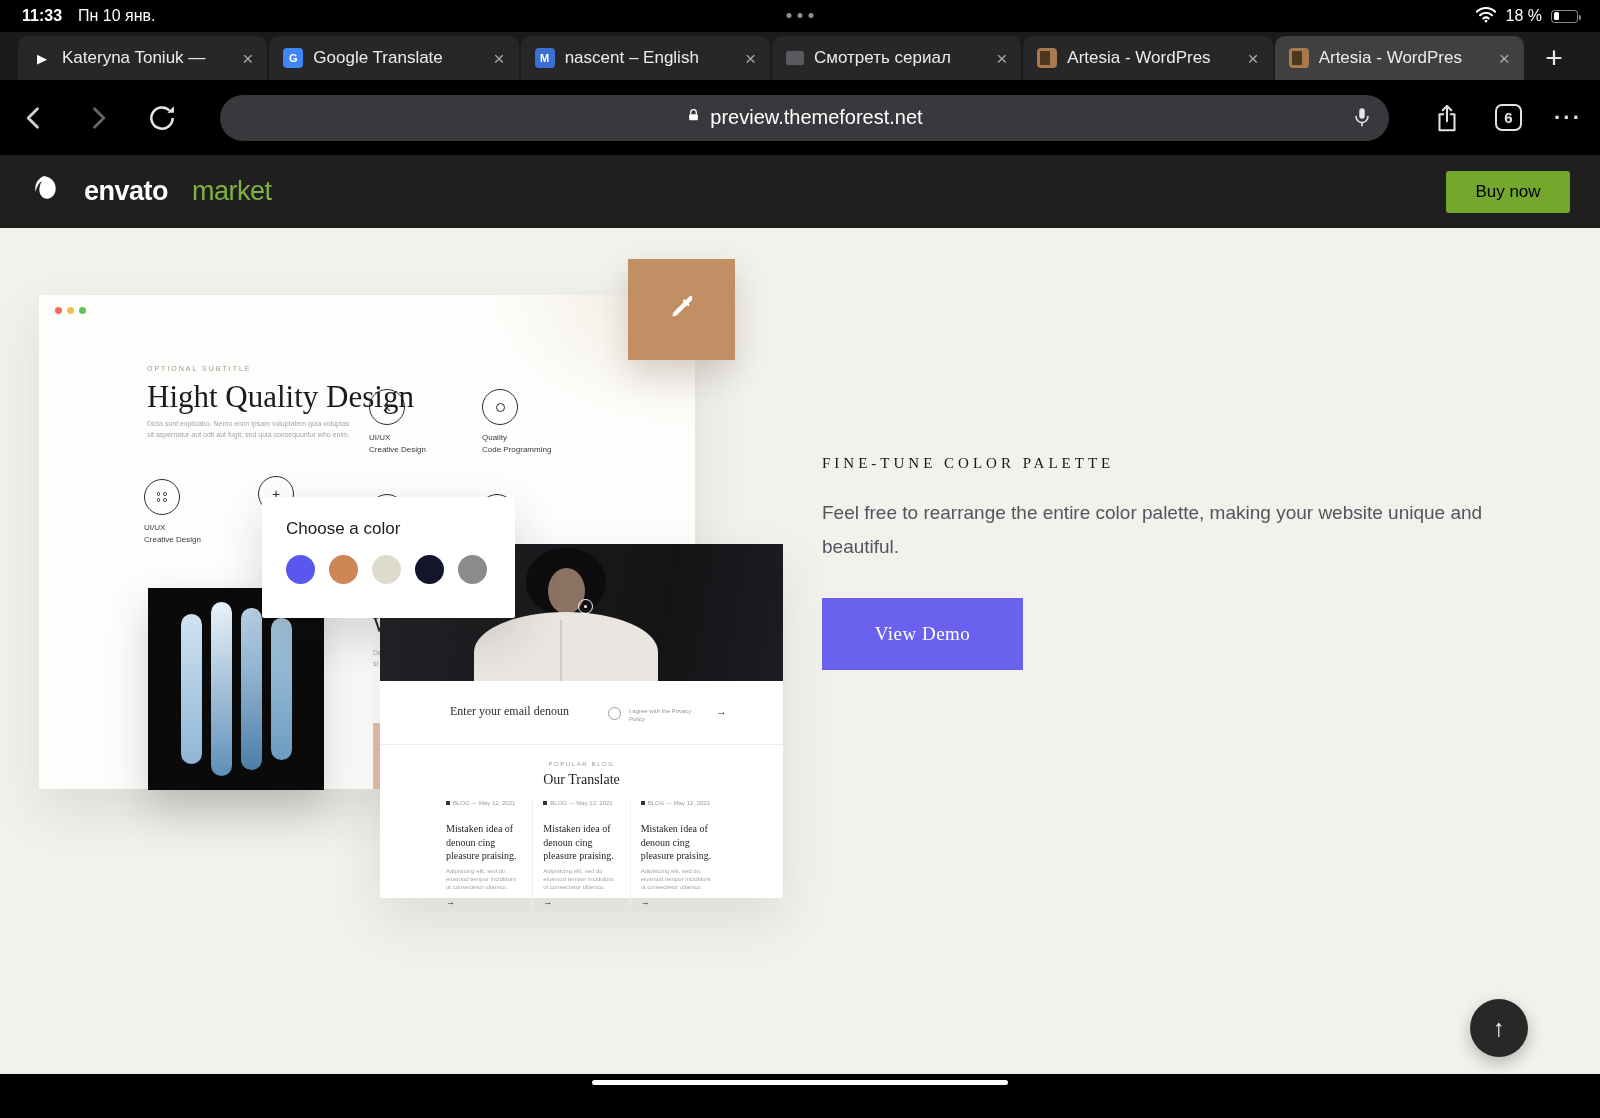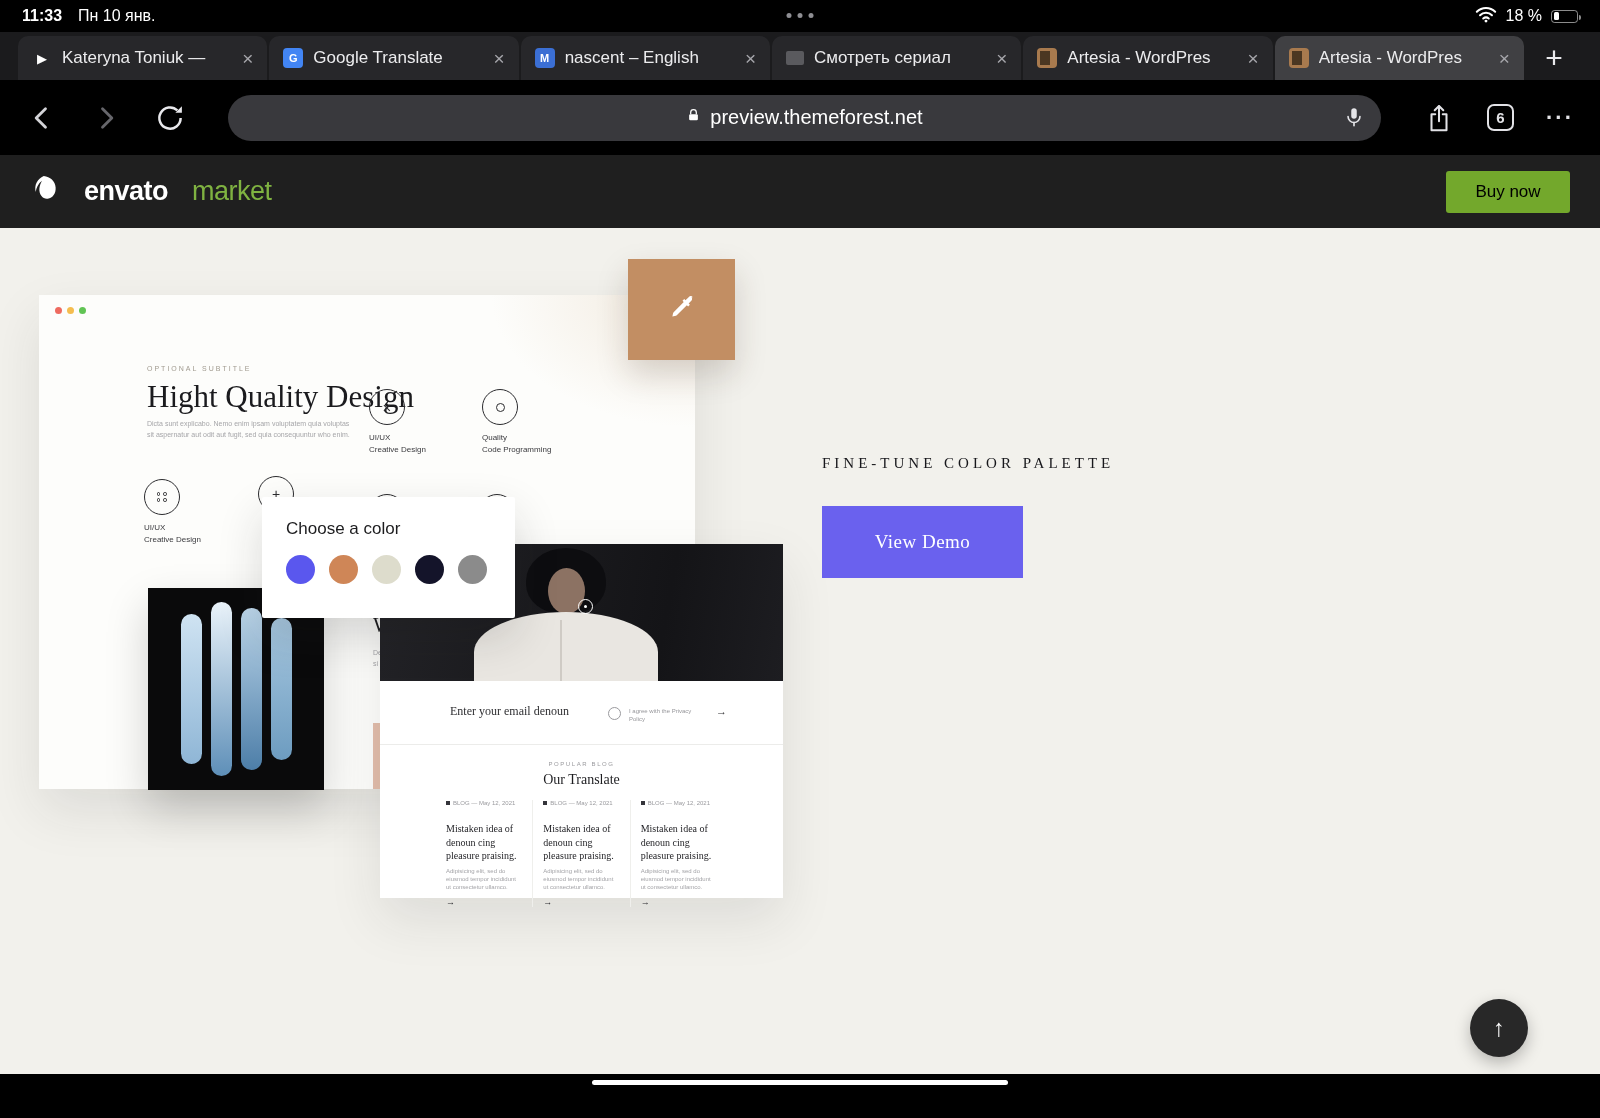--- a/index.html
+++ b/index.html
@@ -32,21 +32,21 @@
   .ti-play { color:#fff; font-size:13px; }
   .ti-translate { background:#4285f4; font-size:11px; font-weight:700; }
   .ti-dict { background:#3b6fd4; font-size:11px; font-weight:700; }
   .ti-page { background:#5a5a5e; width:18px; height:14px; border-radius:2px; }
   .ti-artesia { background:#a3motto; background:#a87a4e; position:relative; overflow:hidden; }
   .ti-artesia::after { content:""; position:absolute; left:3px; top:3px; right:7px; bottom:3px; background:#4a3category; background:#4b3722; }
   .new-tab { flex:0 0 56px; display:flex; align-items:center; justify-content:center; color:#e9e9ec; font-size:30px; font-weight:300; }
 
   
   .addr-bar { position:absolute; top:80px; left:0; width:100%; height:75px; background:#000;
-    display:flex; align-items:center; padding:0 26px; gap:32px; }
+    display:flex; align-items:center; padding:0 18px; gap:32px; }
   .nav-ic { width:32px; display:flex; justify-content:center; }
   .url-pill { position:relative; flex:1; height:46px; border-radius:23px; background:#39393d;
     display:flex; align-items:center; justify-content:center; gap:9px; margin:0 10px; }
   .url-text { color:#fff; font-size:20px; }
   .mic { position:absolute; right:16px; top:11px; }
   .tab-count { width:27px; height:27px; border:2px solid #e2e2e6; border-radius:7px; color:#e2e2e6;
     font-size:15px; font-weight:700; display:flex; align-items:center; justify-content:center; }
   .more-btn { color:#e2e2e6; font-size:22px; letter-spacing:2px; font-weight:700; }
 
   
@@ -426,20 +426,21 @@
         <span class="swatch" style="background: rgb(90, 87, 238);"></span>
         <span class="swatch" style="background: rgb(207, 134, 87);"></span>
         <span class="swatch" style="background: rgb(221, 220, 204);"></span>
         <span class="swatch" style="background: rgb(20, 20, 42);"></span>
         <span class="swatch" style="background: rgb(139, 139, 139);"></span>
       </div>
     </div>
 
     <div class="right-col">
       <div class="eyebrow">FINE-TUNE COLOR PALETTE</div>
+      <div class="desc">Feel free to rearrange the entire color palette, making your website unique and beautiful.</div>
       <button class="view-demo" style="background: rgb(106, 97, 238);">View Demo</button>
     </div>
 
   </div>
 
   <div class="scroll-top">
     <span>↑</span>
   </div>
 
   <div class="bottom-bar">

